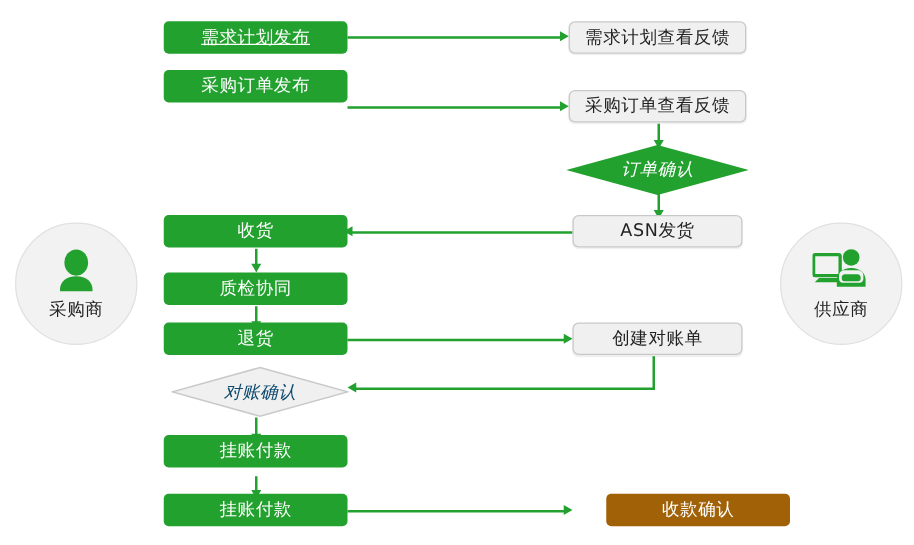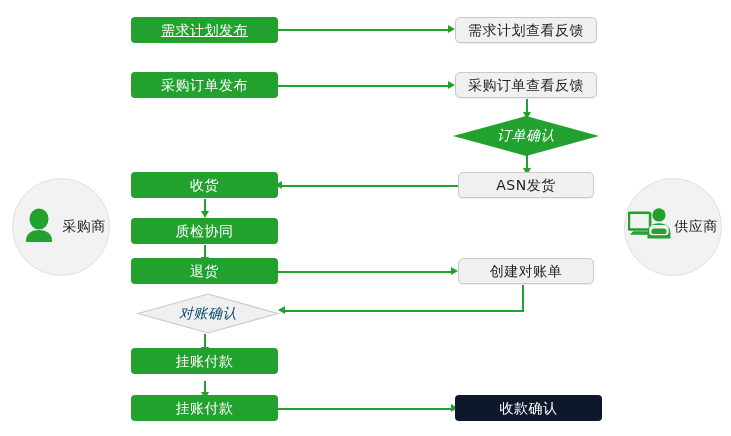--- a/index.html
+++ b/index.html
@@ -30,23 +30,24 @@
     letter-spacing: 0.5px;
     white-space: nowrap;
     z-index: 5;
   }
   .node.green {
     background: #22a12e;
     color: #ffffff;
     border-radius: 4px;
   }
   .node.red {
-    background: #0f172a;
+    background: #a16207;
     color: #ffffff;
     border-radius: 4px;
+    margin-left: 30px;
   }
   .node.plain {
     background: #f0f0f0;
     color: #222222;
     border: 1px solid #c9c9c9;
     border-radius: 5px;
     box-shadow: 0 1px 1px rgba(0,0,0,0.07);
   }
 
   
@@ -102,21 +103,21 @@
 
   
   .actor {
     position: absolute;
     width: 96px;
     height: 96px;
     border-radius: 50%;
     background: #f2f2f2;
     border: 1px solid #e0e0e0;
     display: flex;
-    flex-direction: row;
+    flex-direction: column;
     align-items: center;
     justify-content: center;
     z-index: 6;
   }
   .actor .actor-icon {
     width: 46px;
     height: 40px;
     display: flex;
     align-items: flex-end;
     justify-content: center;
@@ -200,21 +201,21 @@
   <div class="arrow right" style="left:451px; top:404px;"></div>
 
   <div class="node green" style="left:131px; top:17px; width:147px; height:26px;text-decoration:underline;">
     <span>需求计划发布</span>
   </div>
 
   <div class="node plain" style="left:455px; top:17px; width:142px; height:26px;">
     <span>需求计划查看反馈</span>
   </div>
 
-  <div class="node green" style="left:131px; top:72px; width:147px; height:26px;">
+  <div class="node green" style="left:131px; top:56px; width:147px; height:26px;">
     <span>采购订单发布</span>
   </div>
 
   <div class="node plain" style="left:455px; top:72px; width:142px; height:26px;">
     <span>采购订单查看反馈</span>
   </div>
 
   <div class="diamond green" style="left:453px; top:116px; width:146px; height:40px;">
     <svg width="146" height="40" viewBox="0 0 146 40">
       <polygon points="73,0 146,20 73,40 0,20" fill="#22a12e"></polygon>

